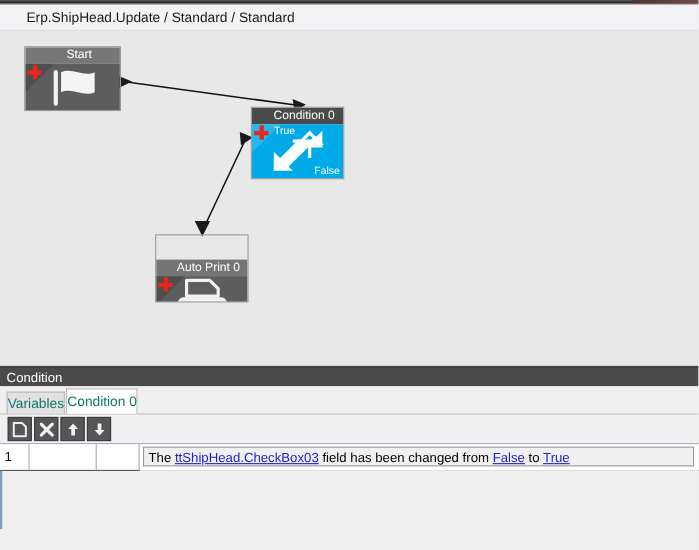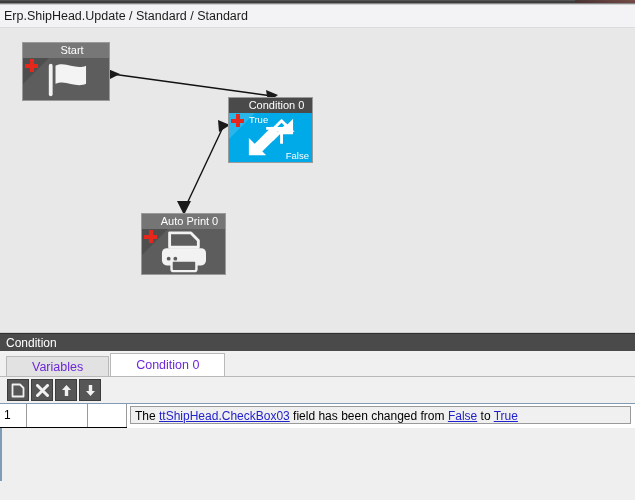--- a/index.html
+++ b/index.html
@@ -41,21 +41,21 @@
   .titlebar {
     position: absolute;
     left: 0; top: 5px;
     width: 635px; height: 22px;
     background: #f3f3f5;
     border-bottom: 1px solid #dcdcdc;
     display: flex;
     align-items: center;
   }
   .titlebar .title-text {
-    padding-left: 4px;
+    padding-left: 24px;
     font-size: 12.5px;
     color: #1a1a1a;
     white-space: nowrap;
   }
 
   
   .canvas {
     position: absolute;
     left: 0; top: 28px;
     width: 635px; height: 304px;
@@ -87,21 +87,21 @@
     overflow: hidden;
     padding-left: 12px;
   }
   .node-body {
     position: relative;
     height: calc(100% - 15px);
     background: #5e5e5e;
   }
   .node.start .node-header { background: #777777; }
   .node.start .node-body   { background: #5d5d5d; }
-  .node.autoprint .node-header { background: #757575; }
+  .node.autoprint .node-header { background: #757575; margin-top: 22px; }
   .node.autoprint .node-body   { background: #5d5d5d; }
   .node.condition .node-header { background: #4a4a4a; }
   .node.condition .node-body   { background: #00a9e8; }
 
   
   .corner-fold {
     position: absolute;
     left: 0; top: 0;
     width: 0; height: 0;
     border-left: 26px solid rgba(0,0,0,0.16);
@@ -160,27 +160,27 @@
     background: #f0f0f0;
     border-bottom: 1px solid #b9b9b9;
     display: flex;
     align-items: flex-end;
     padding-left: 6px;
     box-sizing: border-box;
   }
   .tab {
     height: 20px;
     line-height: 20px;
-    padding: 0 25px;
+    padding: 0 0;
     font-size: 12.5px;
     box-sizing: border-box;
     border: 1px solid #b9b9b9;
     border-bottom: none;
     background: #e2e2e2;
-    color: #6d28d9;
+    color: #0f766e;
     margin-right: 1px;
     cursor: default;
     white-space: nowrap;
   }
   .tab.active {
     height: 23px;
     line-height: 22px;
     background: #ffffff;
     border-color: #b9b9b9;
     position: relative;

